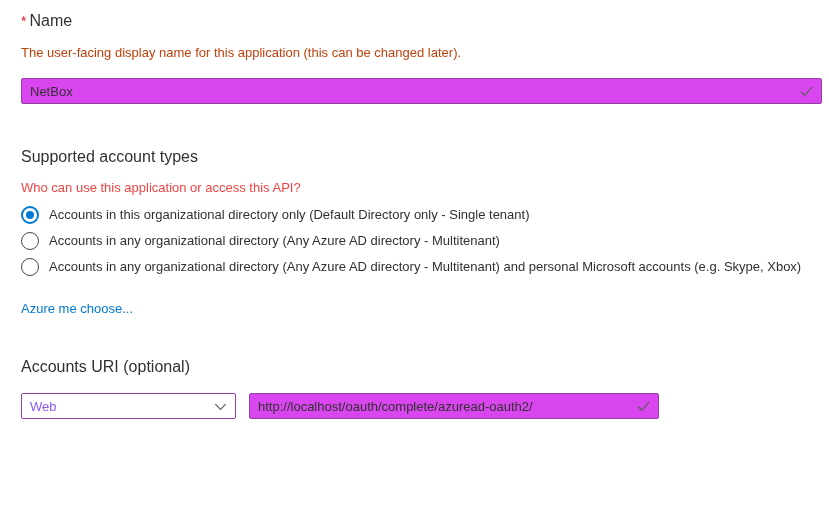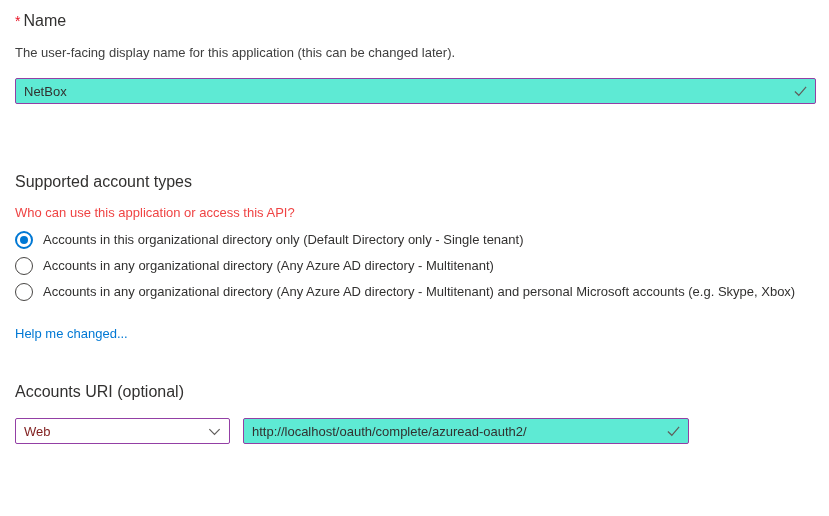--- a/index.html
+++ b/index.html
@@ -2,50 +2,50 @@
 <html><head>
 <meta charset="utf-8">
 <style>
   * { margin: 0; padding: 0; box-sizing: border-box; }
   html, body { background: #ffffff; }
   body {
     width: 829px; height: 516px; overflow: hidden;
     font-family: "Liberation Sans", sans-serif;
     color: #323130;
   }
-  .page { padding: 11px 13px 0 15px; }
+  .page { padding: 11px 13px 0 21px; }
 
   .section-title {
     font-size: 16px; font-weight: 400; color: #323130; line-height: 20px;
   }
   .required-marker { color: #e81123; margin-right: 3px; font-size: 14px; }
   .desc {
-    font-size: 13px; line-height: 18px; color: #404040; margin-top: 13px;
+    font-size: 13px; line-height: 18px; color: #c2410c; margin-top: 13px;
     max-width: 805px;
   }
 
   
   .input-wrap { position: relative; }
   .text-input {
     width: 100%; height: 26px;
     border: 1.5px solid #933fa5; border-radius: 2px;
     padding: 0 26px 0 8px;
     font-family: "Liberation Sans", sans-serif;
-    font-size: 13px; color: #323130; background: #5eead4;
+    font-size: 13px; color: #323130; background: #d946ef;
     outline: none; display: block;
   }
   .input-check {
     position: absolute; right: 8px; top: 50%; transform: translateY(-50%);
     width: 15px; height: 15px; pointer-events: none;
   }
 
   .name-input-wrap { margin-top: 16px; width: 801px; }
 
   
-  .section-accounts { margin-top: 68px; }
+  .section-accounts { margin-top: 43px; }
   .question { font-size: 13px; margin-top: 13px; color: #ef4444; }
 
   .radio-list { margin-top: 11px; }
   .radio-row {
     display: flex; gap: 10px;
     height: 18px; margin-bottom: 8px; cursor: pointer;
   }
   .radio {
     width: 18px; height: 18px; border-radius: 50%;
     border: 1px solid #484644; background: #ffffff;
@@ -63,23 +63,23 @@
     font-size: 13px; color: #0078d4; text-decoration: none; cursor: pointer;
   }
 
   .section-redirect { margin-top: 40px; }
 
   .uri-row { display: flex; margin-top: 16px; gap: 13px; align-items: center; }
   .platform-select {
     width: 215px; height: 26px;
     border: 1.5px solid #933fa5; border-radius: 2px; background: #ffffff;
     display: flex; align-items: center; justify-content: space-between;
-    padding: 0 7px 0 8px; font-size: 13px; color: #7f1d1d; cursor: pointer;
+    padding: 0 7px 0 8px; font-size: 13px; color: #8b5cf6; cursor: pointer;
   }
-  .uri-input-wrap { width: 446px; }
+  .uri-input-wrap { width: 410px; }
 </style>
 </head>
 <body>
 
 <div class="page">
 
   <section>
     <h2 class="section-title"><span class="required-marker">*</span><span>Name</span></h2>
 
     <div class="desc">The user-facing display name for this application (this can be changed later).</div>
@@ -105,21 +105,21 @@
       <div class="radio-row">
         <span class="radio"></span>
         <span class="radio-label">Accounts in any organizational directory (Any Azure AD directory - Multitenant)</span>
       </div>
       <div class="radio-row">
         <span class="radio"></span>
         <span class="radio-label">Accounts in any organizational directory (Any Azure AD directory - Multitenant) and personal Microsoft accounts (e.g. Skype, Xbox)</span>
       </div>
     </div>
 
-    <a class="help-link">Help me changed...</a>
+    <a class="help-link">Azure me choose...</a>
   </section>
 
   <section class="section-redirect">
     <h2 class="section-title">Accounts URI (optional)</h2>
 
 
     <div class="uri-row">
       <div class="platform-select">
         <span>Web</span>
         <svg width="15" height="15" viewBox="0 0 16 16">

